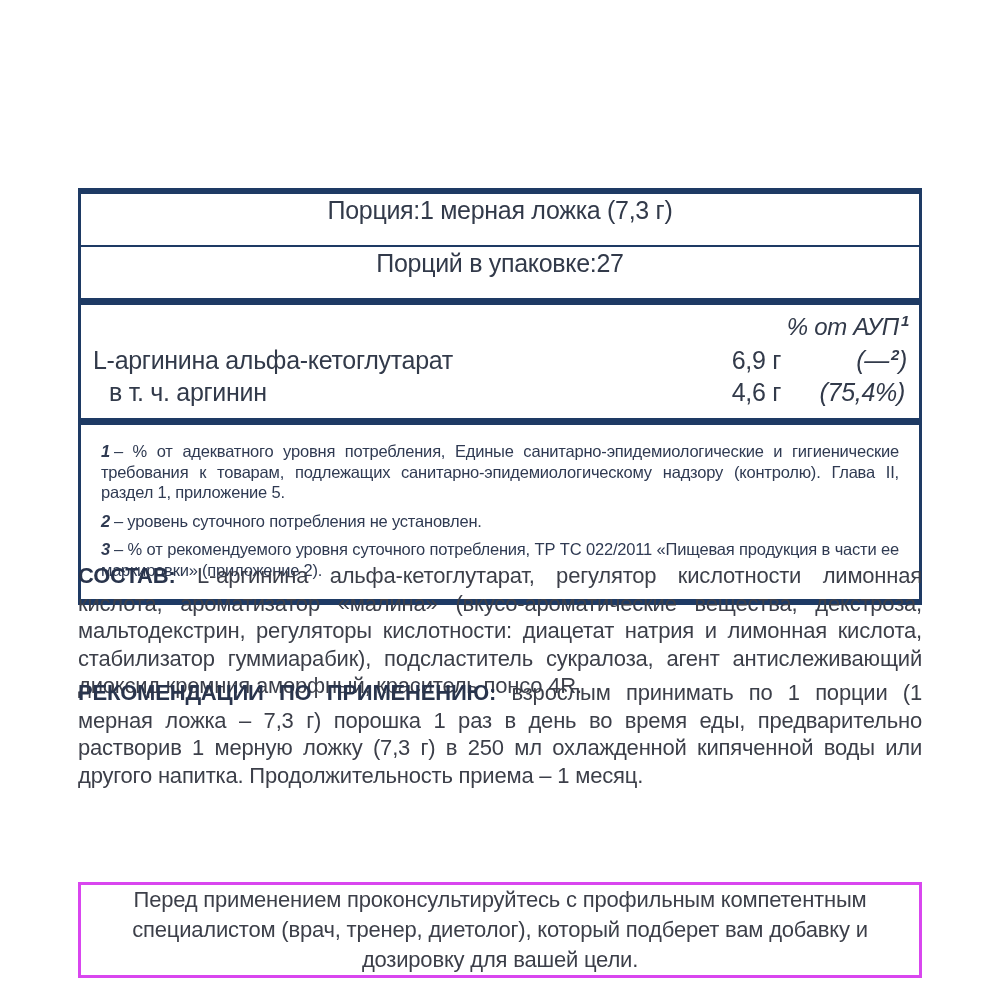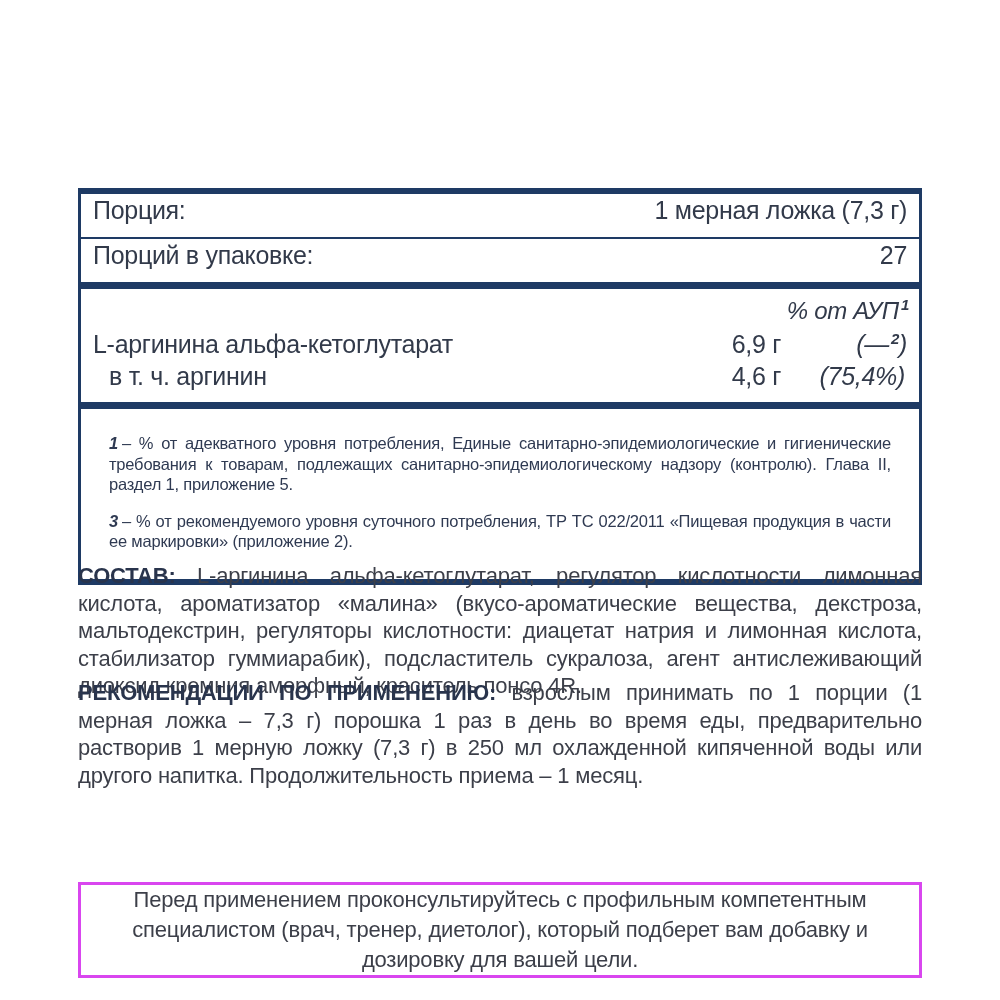--- a/index.html
+++ b/index.html
@@ -14,23 +14,23 @@
     position:absolute;left:78px;top:188px;width:844px;box-sizing:border-box;
     border:3px solid #1e3a64;border-top-width:6px;border-bottom-width:6px;
     background:#ffffff;
   }
   .fp-title{
     margin:2px 12px 2px;
     font-size:46px;font-weight:bold;letter-spacing:-1px;
     color:#1e3a64;line-height:1.05;
   }
   .serving-row{
-    display:flex;justify-content:space-between;align-items:baseline;
+    display:flex;justify-content:center;align-items:baseline;
     font-size:25px;letter-spacing:-0.3px;color:#323a4a;
-    padding:2px 12px 12px;
+    padding:2px 12px 20px;
   }
   .rule-thin{height:2px;background:#1e3a64;}
   .rule-thick{height:7px;background:#1e3a64;}
   .aup-header{
     text-align:right;font-style:italic;font-size:24px;letter-spacing:-0.3px;
     color:#323a4a;padding:8px 10px 2px;
   }
   .sup{
     font-weight:bold;font-size:15px;vertical-align:super;line-height:0;
     margin-left:2px;
@@ -43,21 +43,21 @@
   .nutrient-name{flex:1;}
   .nutrient-name.indent{padding-left:16px;}
   .nutrient-amount{width:92px;text-align:right;white-space:nowrap;}
   .nutrient-aup{width:126px;text-align:right;font-style:italic;white-space:nowrap;}
   .spacer-before-rule{height:11px;}
   .footnotes{
     padding:8px 12px 11px;
     font-size:16.5px;line-height:20.5px;letter-spacing:-0.2px;
     color:#2f3a52;text-align:justify;
   }
-  .footnotes p{margin:16px;}
+  .footnotes p{margin:8px;}
   .fn-marker{font-weight:bold;font-style:italic;margin-right:4px;}
 
   
   .paragraph{
     position:absolute;left:78px;width:844px;
     font-size:22px;line-height:27.5px;letter-spacing:-0.2px;
     color:#3c3f49;text-align:justify;margin:0;
   }
   #composition{top:562px;}
   #recommendations{top:679px;}
@@ -105,20 +105,21 @@
     <span class="nutrient-name indent">в т. ч. аргинин</span>
     <span class="nutrient-amount">4,6 г</span>
     <span class="nutrient-aup"><span>(75,4%)</span><span class="sup"></span><span></span></span>
   </div>
 
   <div class="spacer-before-rule"></div>
   <div class="rule-thick"></div>
 
   <div class="footnotes">
     <p><span class="fn-marker">1</span><span>– % от адекватного уровня потребления, Единые санитарно-эпидемиологические и гигиенические требования к товарам, подлежащих санитарно-эпидемиологическому надзору (контролю). Глава II, раздел 1, приложение 5.</span></p>
+    <p><span class="fn-marker">2</span><span>– уровень суточного потребления не установлен.</span></p>
     <p><span class="fn-marker">3</span><span>– % от рекомендуемого уровня суточного потребления, ТР ТС 022/2011 «Пищевая продукция в части ее маркировки» (приложение 2).</span></p>
   </div>
 </div>
 
 <p class="paragraph" id="composition">
   <span class="para-label">СОСТАВ:</span>
   <span>L-аргинина альфа-кетоглутарат, регулятор кислотности лимонная кислота, ароматизатор «малина» (вкусо-ароматические вещества, декстроза, мальтодекстрин, регуляторы кислотности: диацетат натрия и лимонная кислота, стабилизатор гуммиарабик), подсластитель сукралоза, агент антислеживающий диоксид кремния аморфный, краситель понсо 4R.</span>
 </p>
 
 <p class="paragraph" id="recommendations">

